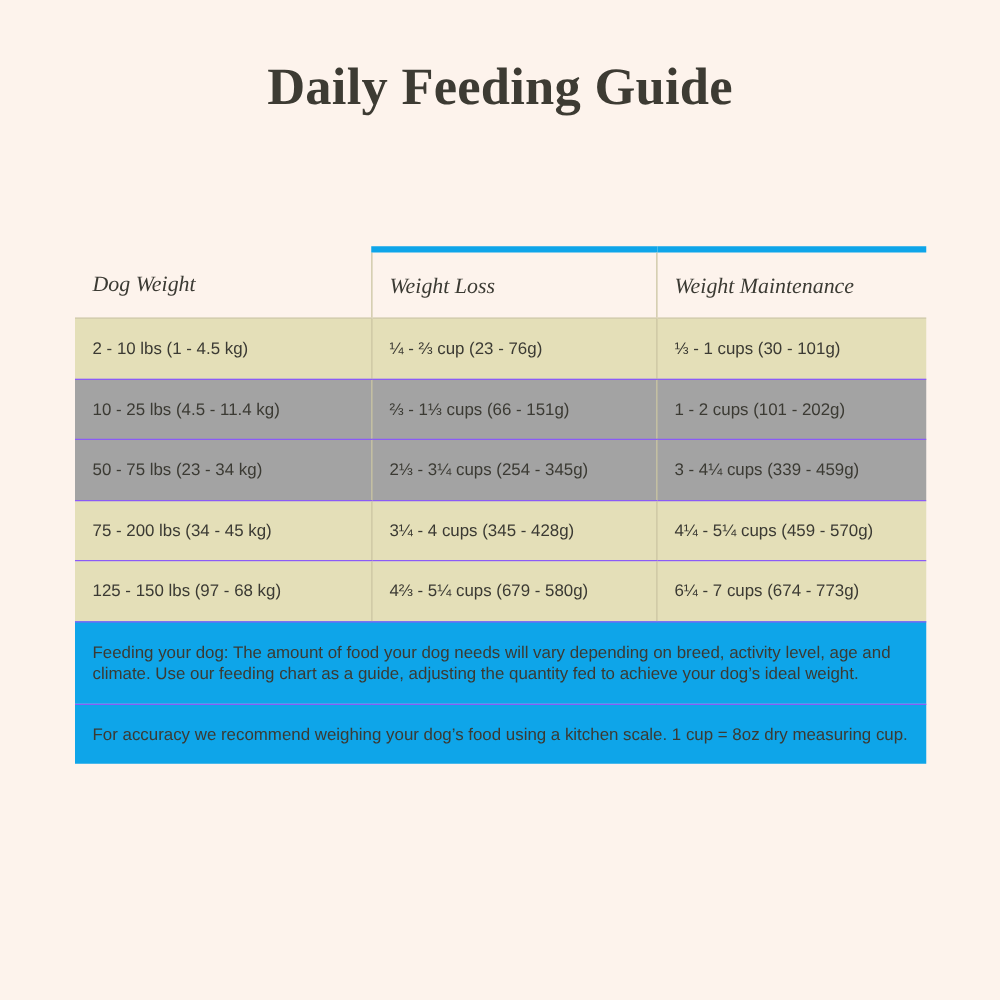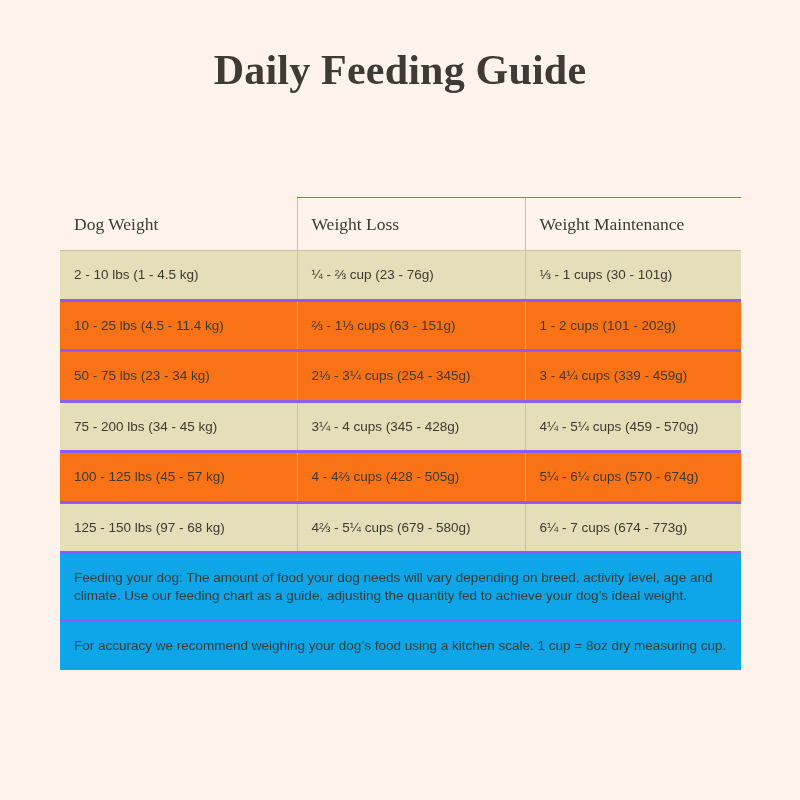--- a/index.html
+++ b/index.html
@@ -49,55 +49,56 @@
   table.guide th {
     text-align: left;
     font-weight: normal;
     font-family: "Liberation Serif", serif;
     font-size: 17.5px;
     color: #3b3a33;
     padding: 16px 14px 15px 14px;
     border-bottom: 1px solid #c9c49f;
     vertical-align: middle;
     background: #fdf3ec;
+    font-style: italic;
   }
   table.guide th.divider-left,
   table.guide td.divider-left {
     border-left: 1px solid #c9c49f;
   }
   table.guide tr.head th:first-child {
     border-top: 0;
   }
   table.guide td {
     padding: 15px 14px 15px 14px;
     vertical-align: middle;
     color: #3b3a33;
     font-size: 13.5px;
     line-height: 1.3;
-    border-bottom: 3px solid #8b5cf6;
+    border-bottom: 1px solid #8b5cf6;
   }
   table.guide tr.shaded td {
     background: #e4dfb8;
   }
   table.guide tr.plain td {
-    background: #f97316;
+    background: #a3a3a3;
   }
   .note-row td {
     border-bottom: 1px solid #c9c49f;
     padding: 14px 14px 16px 14px;
     font-size: 13.5px;
     line-height: 1.45;
     background: #0ea5e9;
     color: #3b3a33;
   }
   .note-row.last td {
     border-bottom: 0;
   }
   .table-top-line {
-    border-top: 1px solid #0ea5e9;
+    border-top: 5px solid #0ea5e9;
   }
 </style>
 </head>
 <body>
 
 <div class="page">
 
   <div class="title">Daily Feeding Guide</div>
 
   <div class="table-wrap">
@@ -115,37 +116,32 @@
         </tr>
       </thead>
       <tbody>
         <tr class="shaded">
           <td>2 - 10 lbs (1 - 4.5 kg)</td>
           <td class="divider-left">¼ - ⅔ cup (23 - 76g)</td>
           <td class="divider-left">⅓ - 1 cups (30 - 101g)</td>
         </tr>
         <tr class="plain">
           <td>10 - 25 lbs (4.5 - 11.4 kg)</td>
-          <td class="divider-left">⅔ - 1⅓ cups (63 - 151g)</td>
+          <td class="divider-left">⅔ - 1⅓ cups (66 - 151g)</td>
           <td class="divider-left">1 - 2 cups (101 - 202g)</td>
         </tr>
         <tr class="plain">
           <td>50 - 75 lbs (23 - 34 kg)</td>
           <td class="divider-left">2⅓ - 3¼ cups (254 - 345g)</td>
           <td class="divider-left">3 - 4¼ cups (339 - 459g)</td>
         </tr>
         <tr class="shaded">
           <td>75 - 200 lbs (34 - 45 kg)</td>
           <td class="divider-left">3¼ - 4 cups (345 - 428g)</td>
           <td class="divider-left">4¼ - 5¼ cups (459 - 570g)</td>
-        </tr>
-        <tr class="plain">
-          <td>100 - 125 lbs (45 - 57 kg)</td>
-          <td class="divider-left">4 - 4⅔ cups (428 - 505g)</td>
-          <td class="divider-left">5¼ - 6¼ cups (570 - 674g)</td>
         </tr>
         <tr class="shaded">
           <td>125 - 150 lbs (97 - 68 kg)</td>
           <td class="divider-left">4⅔ - 5¼ cups (679 - 580g)</td>
           <td class="divider-left">6¼ - 7 cups (674 - 773g)</td>
         </tr>
         <tr class="note-row">
           <td colspan="3">Feeding your dog: The amount of food your dog needs will vary depending on breed, activity level, age and climate. Use our feeding chart as a guide, adjusting the quantity fed to achieve your dog’s ideal weight.</td>
         </tr>
         <tr class="note-row last">

